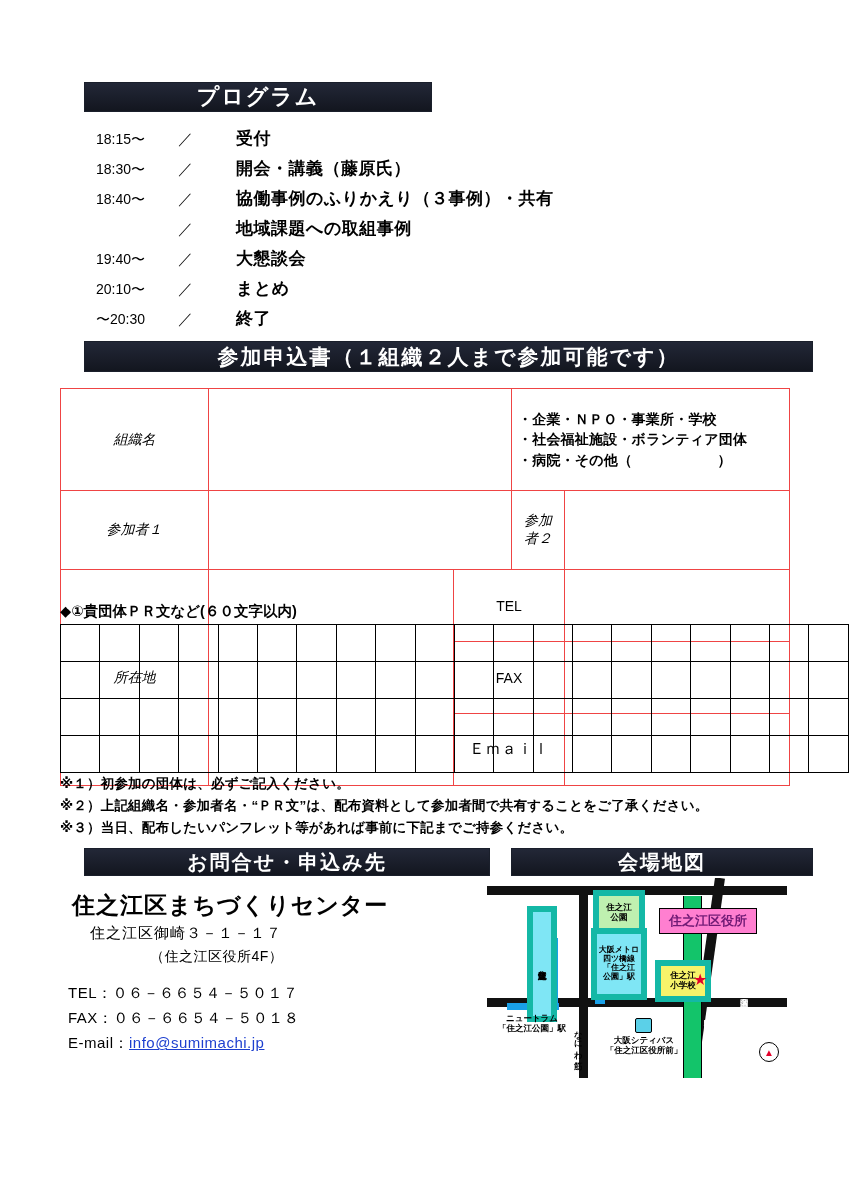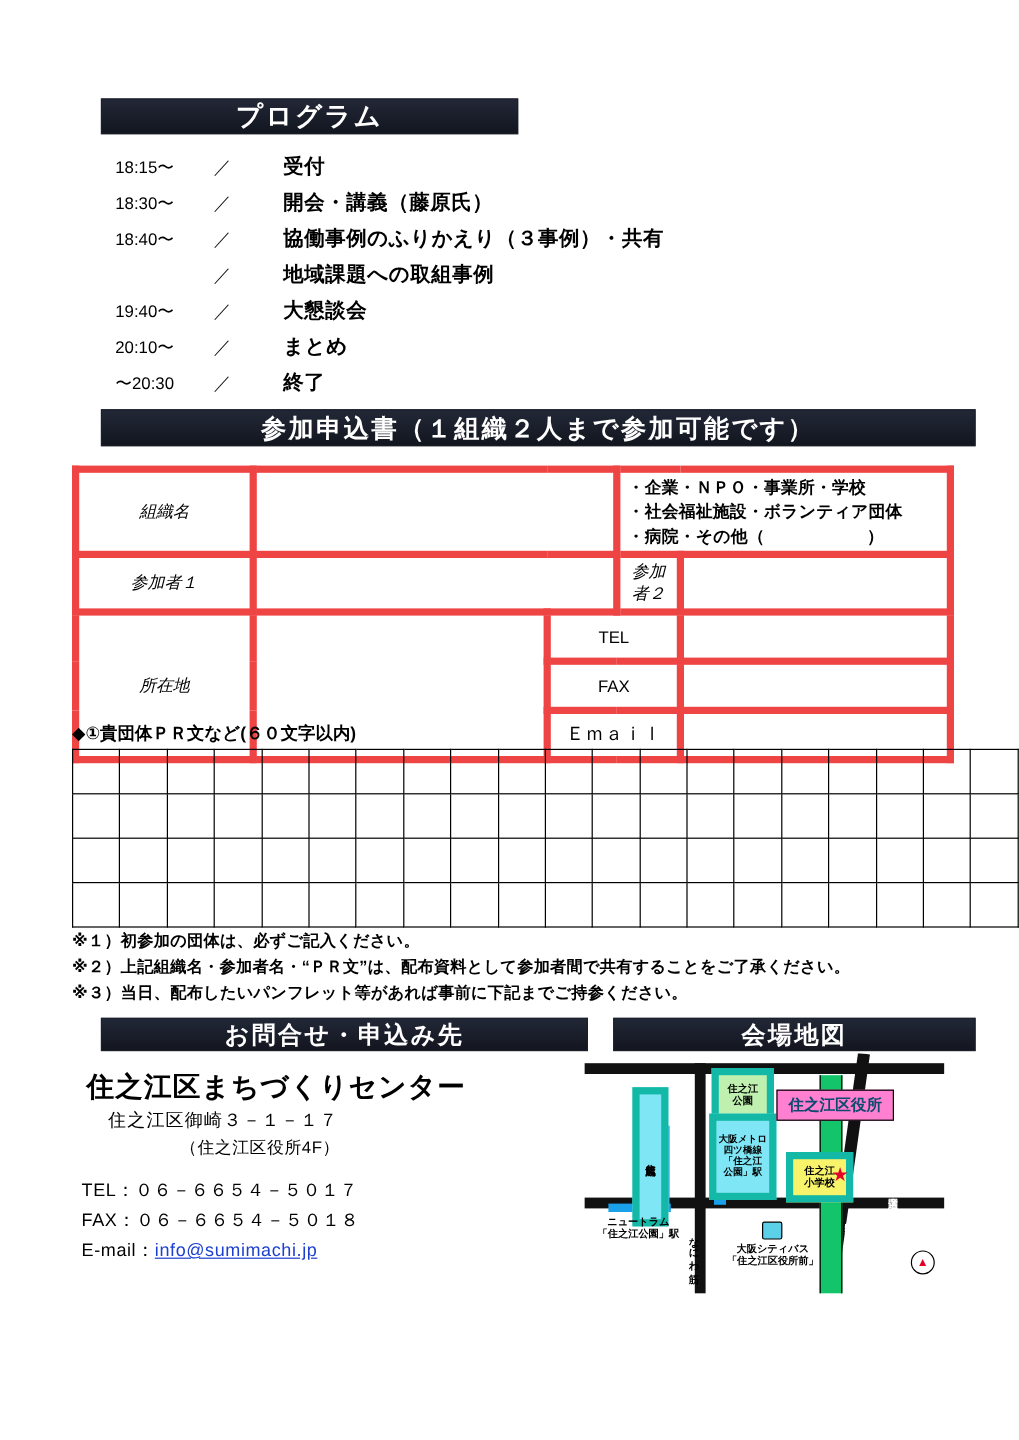--- a/index.html
+++ b/index.html
@@ -66,22 +66,22 @@
     letter-spacing: 0.5px;
   }
 
   
   table.form {
     position: absolute;
     border-collapse: collapse;
     table-layout: fixed;
   }
   table.form td {
-    border: 6px solid #ef4444;
-    padding: 2px 6px;
+    border: 1px solid #ef4444;
+    padding: 20px 6px;
     font-size: 14px;
     vertical-align: middle;
   }
   .cell-center { text-align: center; font-style: italic; }
   .bullets {
     font-size: 12.5px;
     font-weight: bold;
     line-height: 1.45;
     letter-spacing: 0.2px;
   }
@@ -462,21 +462,21 @@
     <div class="box cyan vlabel" style="left:40px; top:28px; width:18px; height:104px;">住之江競艇</div>
 
     <div class="box lgreen" style="left:106px; top:12px; width:40px; height:34px; white-space:pre-line;">住之江
 公園</div>
 
     <div class="box cyan" style="left:104px; top:50px; width:44px; height:60px; white-space:pre-line; font-size:8px;">大阪メトロ
 四ツ橋線
 「住之江
 公園」駅</div>
 
-    <div class="box pink" style="left:160px; top:30px; width:96px; height:24px; font-size:13px; color:#0c4a6e;">住之江区役所</div>
+    <div class="box pink" style="left:172px; top:30px; width:96px; height:24px; font-size:13px; color:#701a75;">住之江区役所</div>
 
     <div class="box yellow" style="left:168px; top:82px; width:44px; height:30px; white-space:pre-line;">住之江
 小学校</div>
 
     <div class="star" style="left:206px; top:94px;">★</div>
 
     <div class="plain" style="left:2px; top:136px; width:86px; white-space:pre-line;">ニュートラム
 「住之江公園」駅</div>
 
     <div class="plain vlabel" style="left:86px; top:134px; height:56px;">なにわ筋</div>

